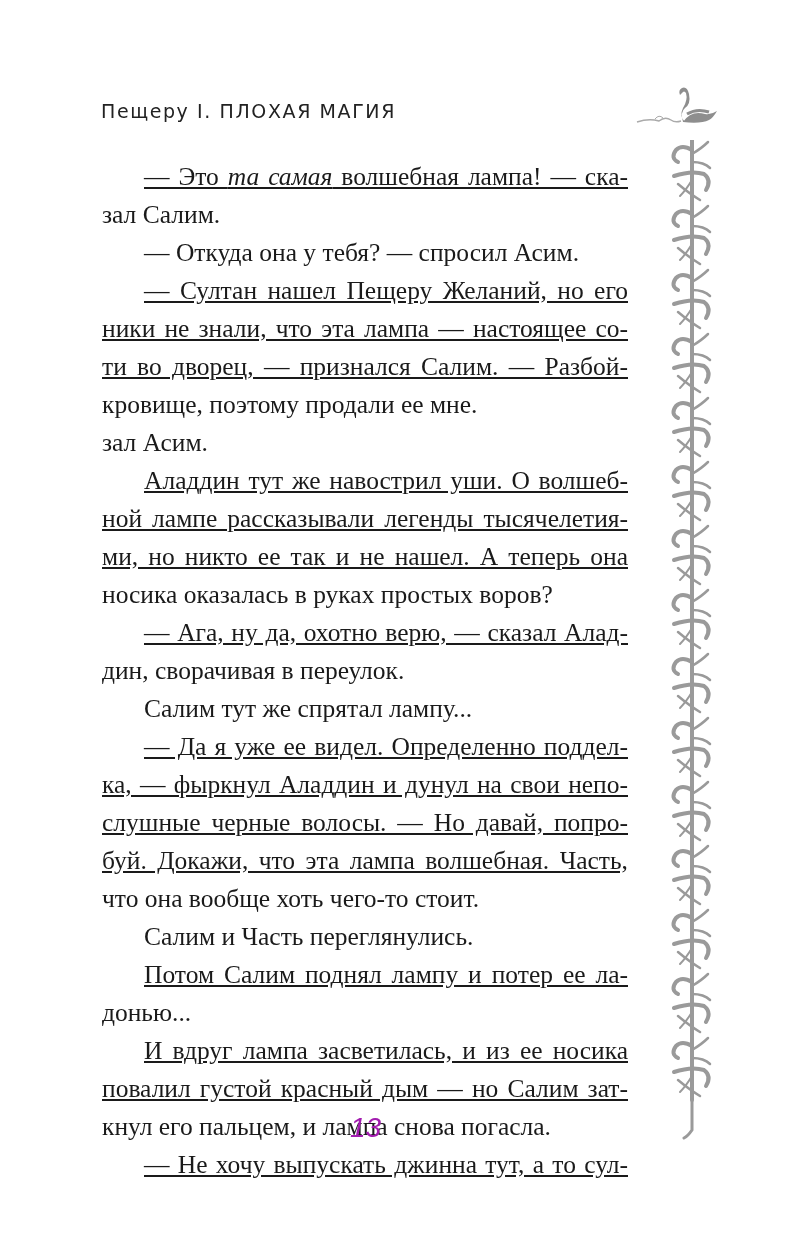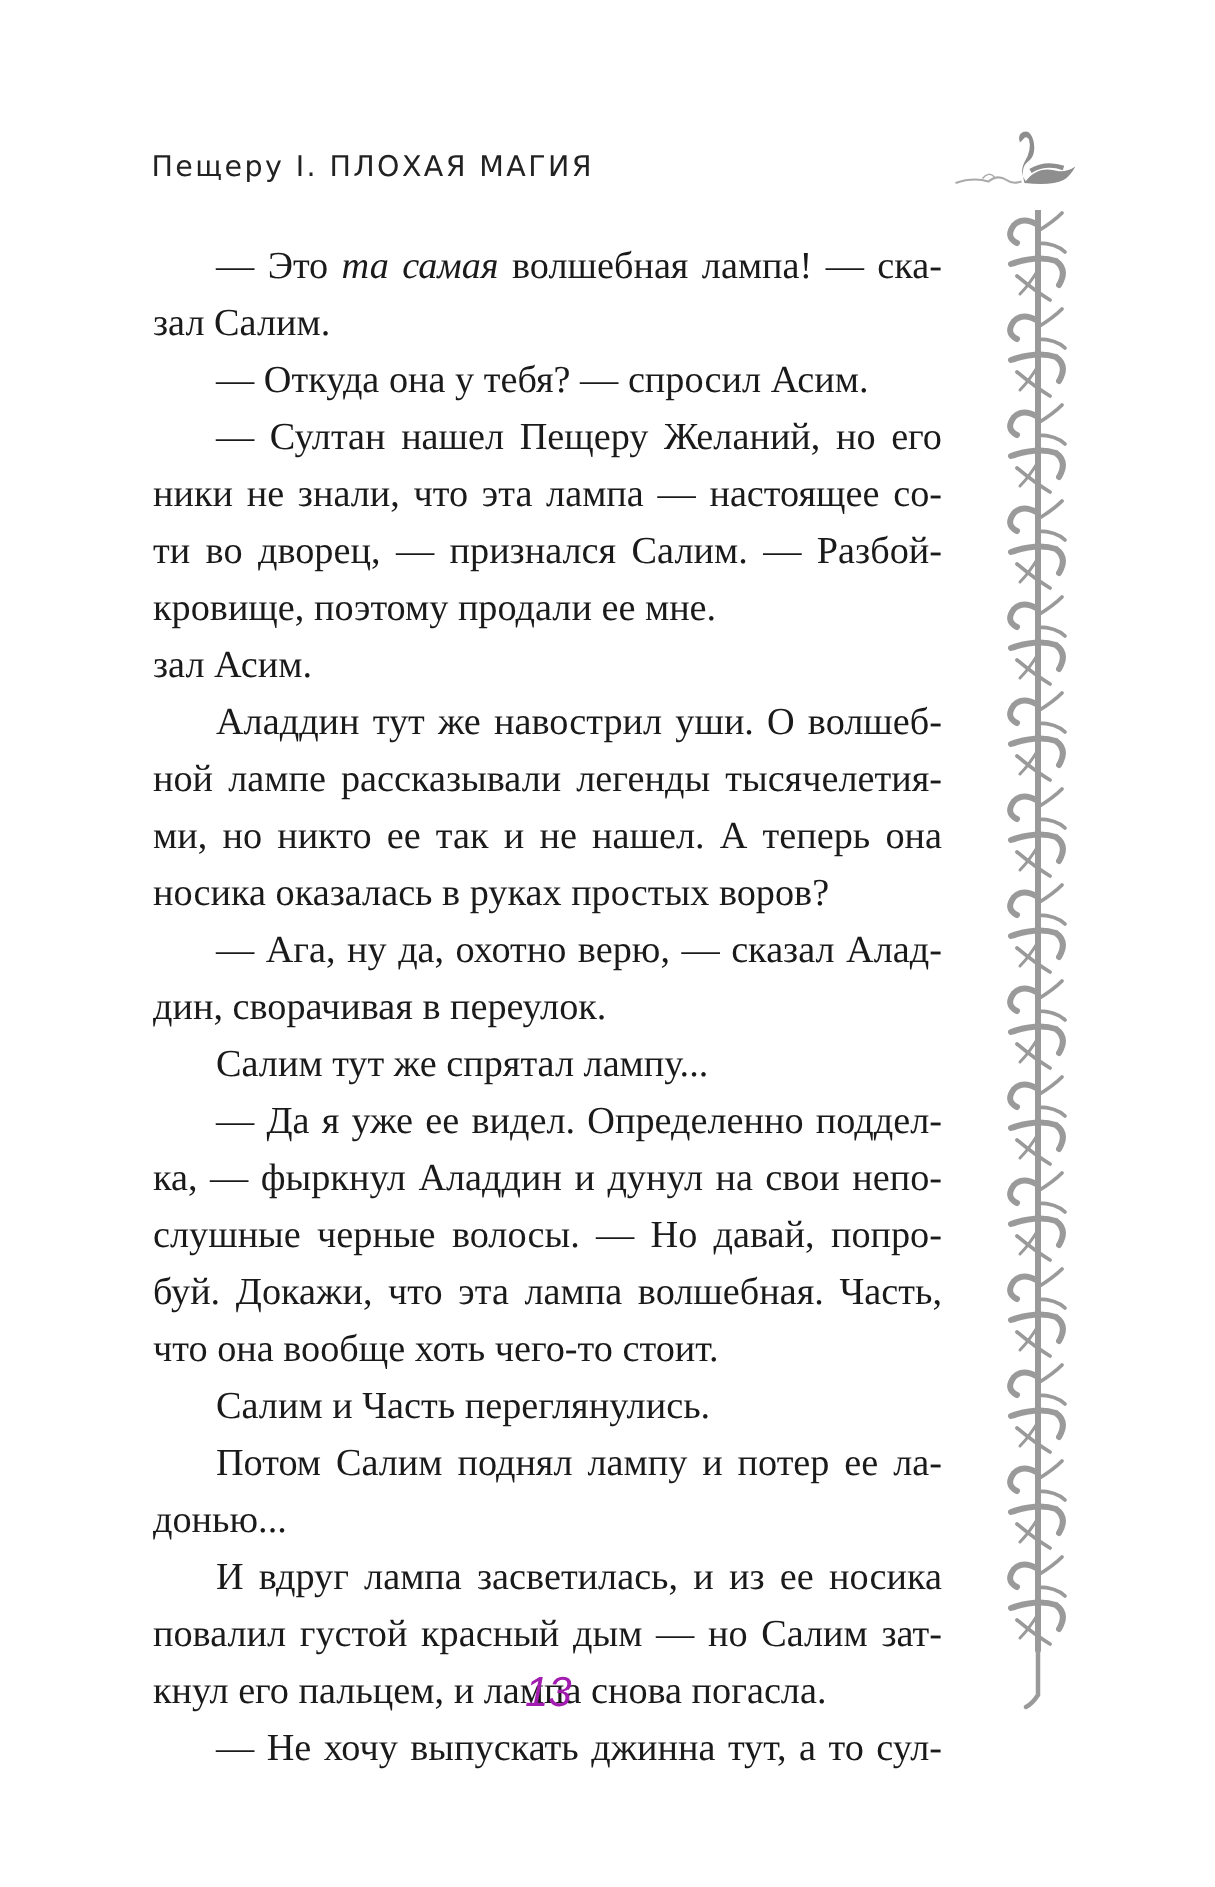--- a/index.html
+++ b/index.html
@@ -16,21 +16,21 @@
   .swan { position: absolute; left: 635px; top: 78px; width: 92px; height: 50px; }
 
   .vine { position: absolute; left: 664px; top: 140px; width: 60px; height: 1000px; }
 
   .text-block {
     position: absolute; left: 102px; top: 158px; width: 526px;
     font-family: "Liberation Serif", "DejaVu Serif", serif;
     font-size: 25.5px; line-height: 38px; color: #1a1a1a;
   }
   .line { display: block; white-space: nowrap; height: 38px; }
-  .line.justify { text-align: justify; text-align-last: justify; white-space: normal; }
+  .line.justify { text-align: justify; text-align-last: justify; white-space: normal; text-decoration: underline; }
   .line.indent { padding-left: 42px; }
   .line.indent.justify { padding-left: 42px; }
   .ital { font-style: italic; }
 
   .folio {
     position: absolute; left: 350px; top: 1112px; width: 30px; text-align: center;
     font-family: Liberation Sans, sans-serif; font-style: italic;
     font-size: 28px; color: #a21caf;
   }
 </style>

